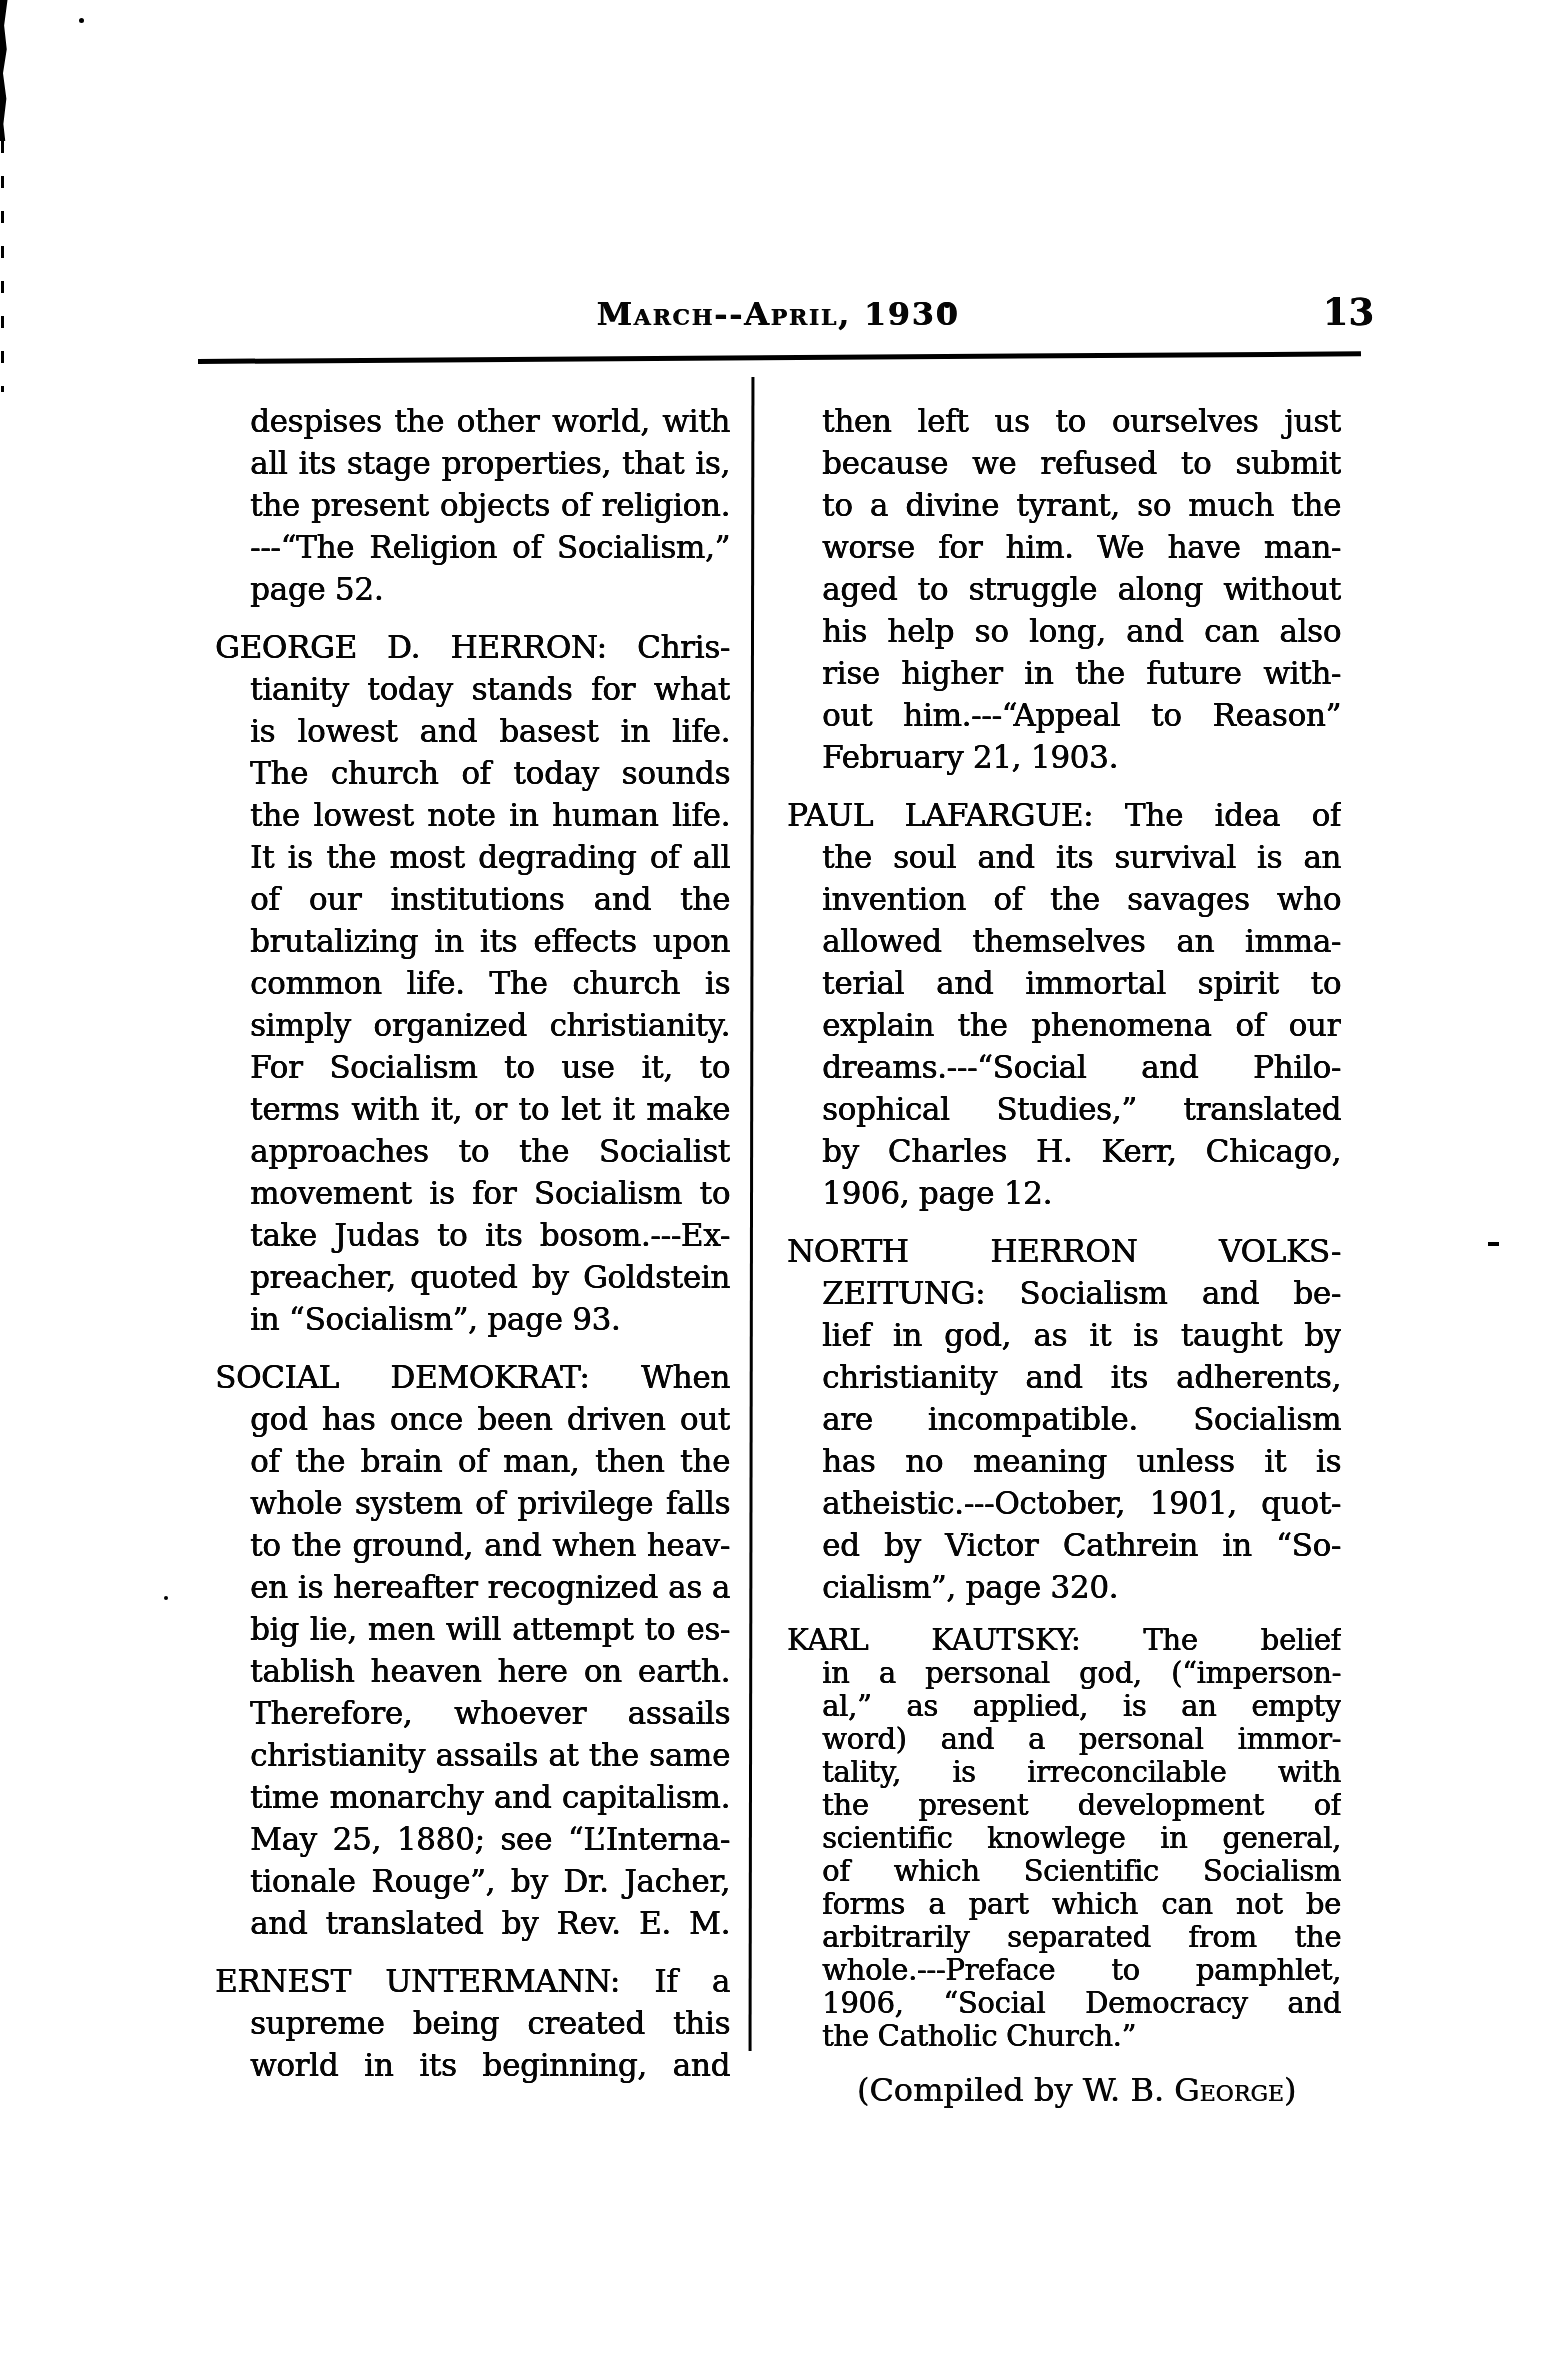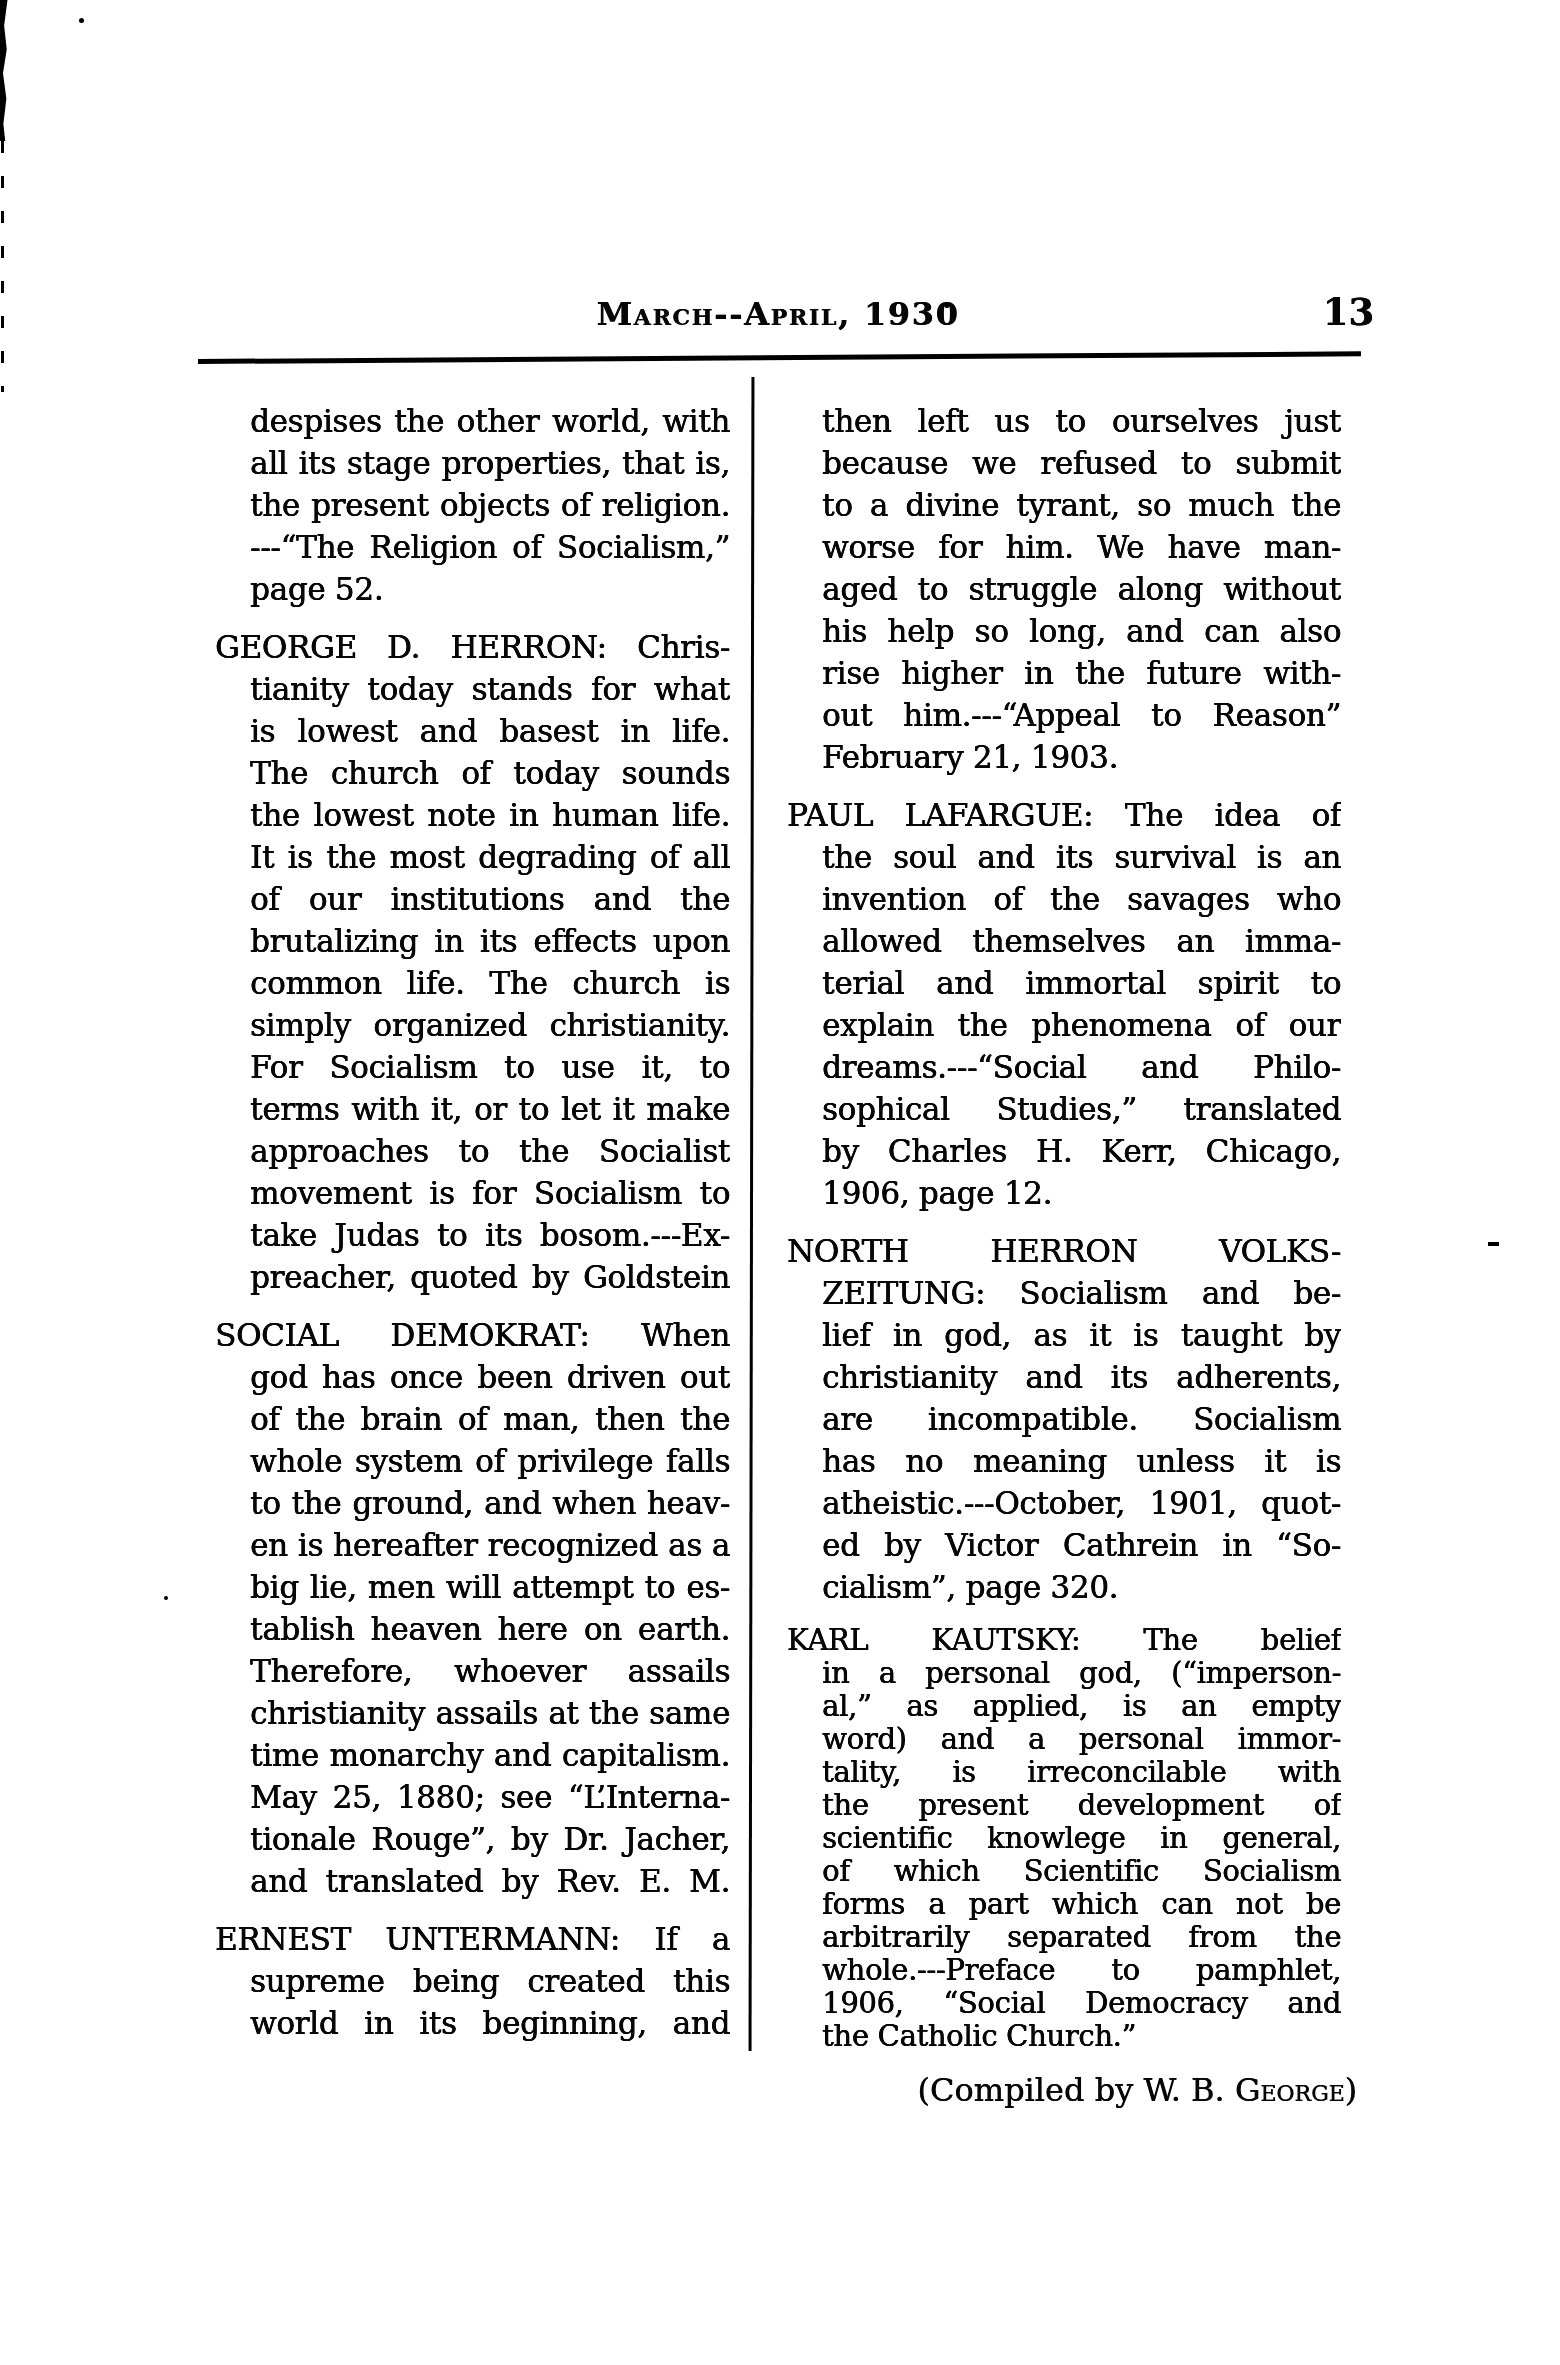--- a/index.html
+++ b/index.html
@@ -66,21 +66,21 @@
   .entry.tight .line {
     height: 33px; line-height: 33px;
     font-size: 29px;
   }
   
   .compiled-by {
     margin-top: 12px;
     padding-left: 25px;
     font-size: 32px; line-height: 42px;
     text-shadow: 0.5px 0 #000;
-    text-align: right;
+    text-align: center;
   }
   .compiled-by .sc { font-variant: small-caps; }
   
   .artifact { position: absolute; background: #000; }
   .art-streak-top {
     left: 0; top: 0; width: 7.5px; height: 141px;
     clip-path: polygon(0 0, 100% 0, 55% 18%, 90% 35%, 40% 52%, 85% 70%, 45% 88%, 70% 100%, 0 100%);
   }
   .art-streak-dots {
     left: 0.8px; top: 141px; width: 3.4px; height: 251px;
@@ -126,20 +126,21 @@
           <div class="line">of our institutions and the most</div>
           <div class="line">brutalizing in its effects upon</div>
           <div class="line">common life. The church is</div>
           <div class="line">simply organized christianity.</div>
           <div class="line">For Socialism to use it, to make</div>
           <div class="line">terms with it, or to let it make</div>
           <div class="line">approaches to the Socialist</div>
           <div class="line">movement is for Socialism to</div>
           <div class="line">take Judas to its bosom.---Ex-</div>
           <div class="line">preacher, quoted by Goldstein</div>
+          <div class="line endline">in “Socialism”, page 93.</div>
         </div>
         <div class="entry">
           <div class="line flush">SOCIAL DEMOKRAT: When</div>
           <div class="line">god has once been driven out</div>
           <div class="line">of the brain of man, then the</div>
           <div class="line">whole system of privilege falls</div>
           <div class="line">to the ground, and when heav-</div>
           <div class="line">en is hereafter recognized as a</div>
           <div class="line">big lie, men will attempt to es-</div>
           <div class="line">tablish heaven here on earth.</div>

